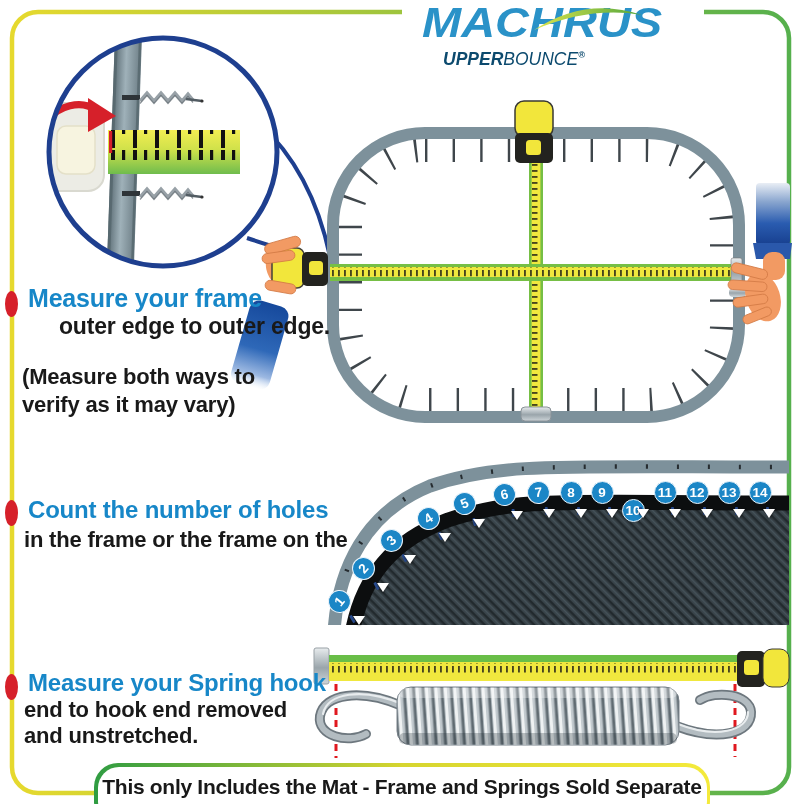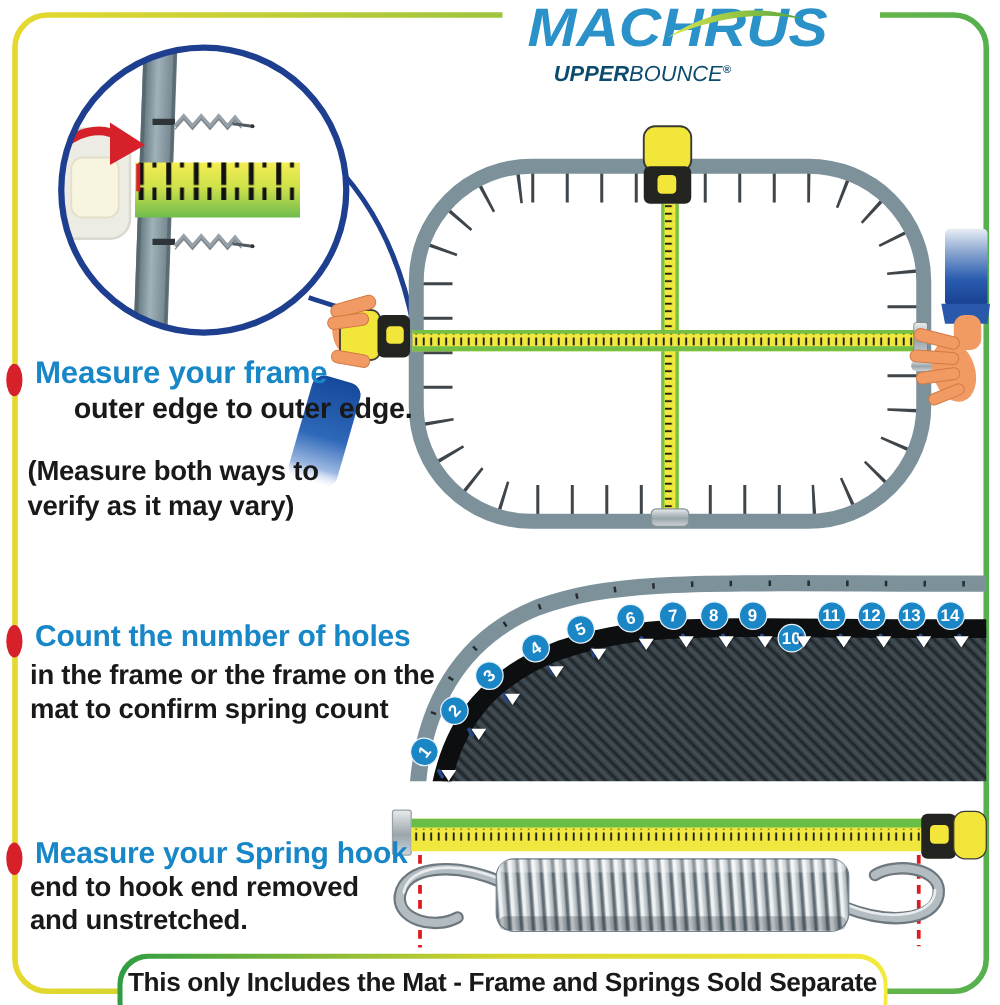--- a/index.html
+++ b/index.html
@@ -265,21 +265,20 @@
 
 <div class="bullet" style="left:5px;top:291px;"></div>
 <div class="txt h-blue" style="left:28px;top:284px;">Measure your frame</div>
 <div class="txt b1" style="left:25px;top:313px;font-size:23px;margin-left:34px;">outer edge to outer edge.</div>
 <div class="txt b1" style="left:22px;top:392px;">verify as it may vary)</div>
 <div class="txt b1" style="left:22px;top:364px;">(Measure both ways to</div>
 
 <div class="bullet" style="left:5px;top:500px;"></div>
 <div class="txt h-blue" style="left:28px;top:496px;font-size:24px;">Count the number of holes</div>
 <div class="txt b1" style="left:24px;top:527px;">in the frame or the frame on the</div>
-<div class="txt b1" style="left:24px;top:554px;">mat to confirm spring count</div>
 
 <div class="bullet" style="left:5px;top:674px;"></div>
 <div class="txt b1" style="left:24px;top:697px;">end to hook end removed</div>
 <div class="txt h-blue" style="left:28px;top:669px;font-size:24px;">Measure your Spring hook</div>
 <div class="txt b1" style="left:24px;top:723px;">and unstretched.</div>
 
 <div id="holesLayer">
       <div class="hole" style="left: 327.5px; top: 589.5px; transform: rotate(-52deg);">1</div>
       <div class="hdash" style="left: 351.4px; top: 615px; transform: rotate(-31.2deg);"></div>
       <div class="hring" style="left: 353px; top: 616px;"></div>

